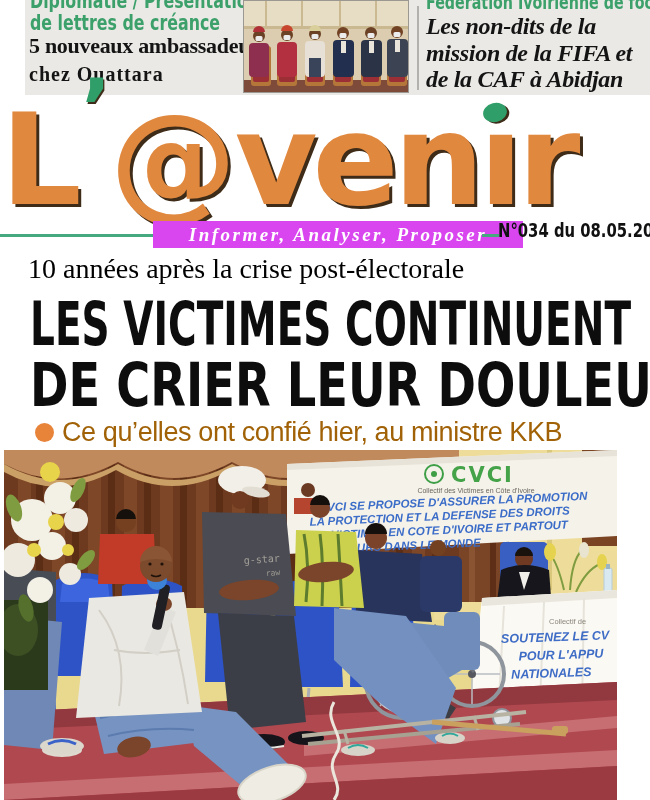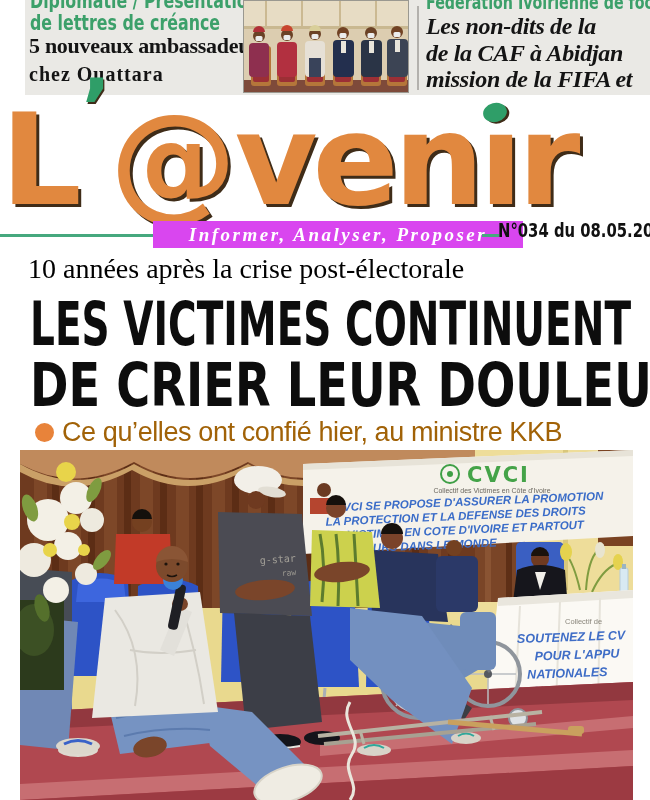--- a/index.html
+++ b/index.html
@@ -84,21 +84,21 @@
     display:block; font-family:"DejaVu Sans", sans-serif; font-weight:bold;
     font-size:61px; line-height:61px; white-space:nowrap; transform-origin:left top;
   }
   .headline .hl1 { transform:scaleX(0.64); }
   .headline .hl2 { transform:scaleX(0.76); }
   .subrow { position:absolute; left:35px; top:417px; display:flex; align-items:flex-start; }
   .bullet { width:19px; height:19px; border-radius:50%; background:#e8833a; margin:6px 8px 0 0; flex:none; }
   .subtext { font-family:"Liberation Sans", sans-serif; font-size:27px; color:#a16207; letter-spacing:-0.4px; white-space:nowrap; }
 
   
-  .photo { position:absolute; left:20px; top:450px; width:613px; height:282px; }
+  .photo { position:absolute; left:4px; top:450px; width:613px; height:282px; }
   .photo svg, .miniphoto svg { display:block; }
 </style>
 </head>
 <body>
 
 <div class="page">
 
   <div class="topstrip">
     <div class="tl-kicker">
       <div>Diplomatie / Présentations</div>
@@ -180,22 +180,22 @@
         </g>
         <rect x="0.5" y="0.5" width="165" height="92" fill="none" stroke="#9a9890"></rect>
       </svg>
     </div>
 
     <div class="vdivider"></div>
 
     <div class="tr-kicker">Fédération Ivoirienne de football</div>
     <div class="tr-head">
       <div>Les non-dits de la</div>
+      <div>mission de la FIFA et</div>
       <div>de la CAF à Abidjan</div>
-      <div>mission de la FIFA et</div>
     </div>
   </div>
 
   <div class="masthead">
     <span class="logo"><span>L</span><span class="logo-apos">’</span><span class="logo-at">@</span><span>ven</span><span class="logo-i"><span>ı</span><span class="idot"></span></span><span>r</span></span>
   </div>
 
   <div class="rule-left"></div>
   <div class="tagbar">Informer, Analyser, Proposer</div>
   <div class="rule-right"></div>

